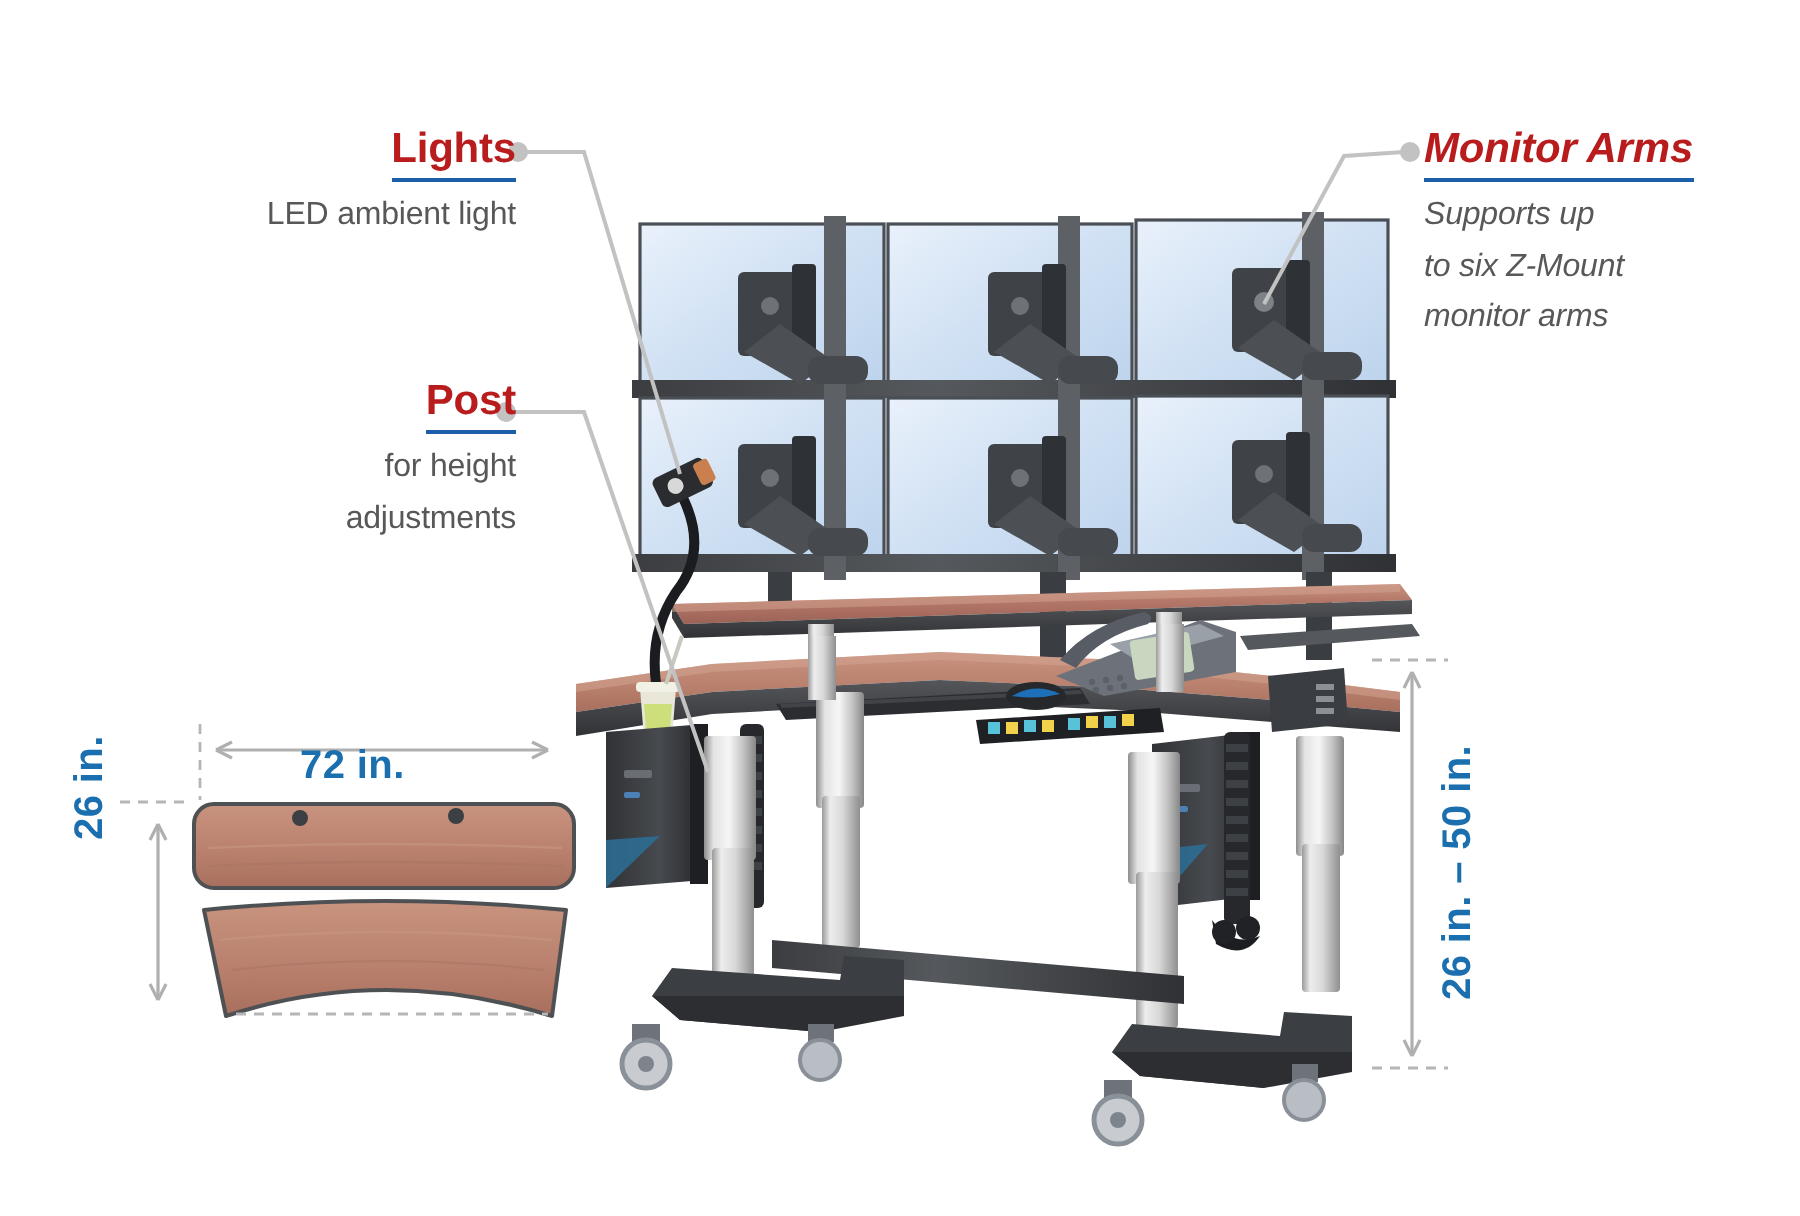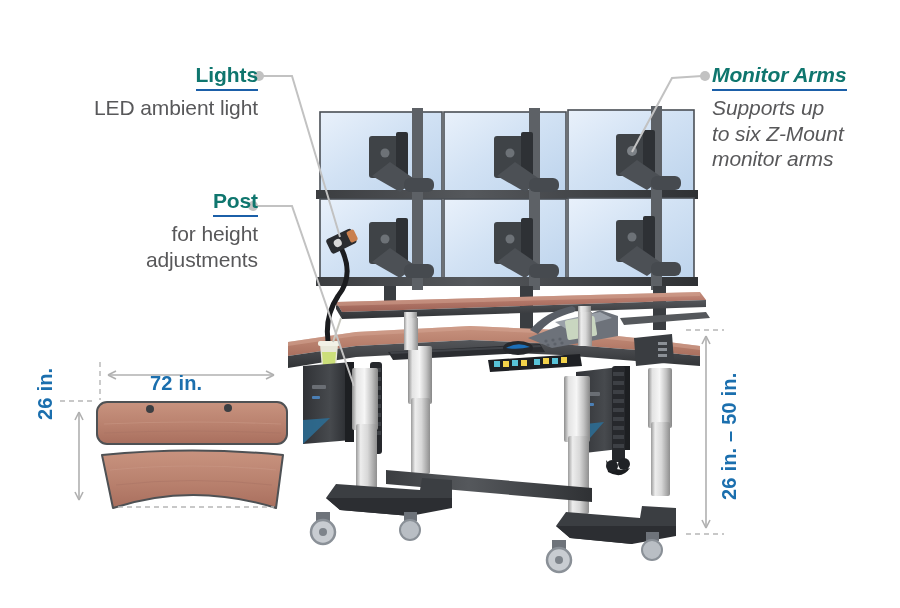--- a/index.html
+++ b/index.html
@@ -22,32 +22,32 @@
   
   .callout {
     position: absolute;
     color: #58585a;
     font-size: 19.5px;
     line-height: 25px;
     letter-spacing: -0.1px;
   }
   .callout .head {
     display: inline-block;
-    color: #0f766e;
+    color: #b91c1c;
     font-size: 21px;
     font-weight: bold;
     line-height: 26px;
     border-bottom: 2px solid #1b5fa8;
     padding-bottom: 1px;
     margin-bottom: 4px;
   }
   .callout .body {
     display: block;
     color: #58585a;
-    font-size: 21px;
+    font-size: 16px;
     line-height: 25.5px;
   }
   .ta-right { text-align: right; }
   .ta-left  { text-align: left; font-style: italic; }
 
   #callout-lights      { left: 30px;  top: 62px;  width: 228px; }
   #callout-post        { left: 60px;  top: 188px; width: 198px; }
   #callout-monitorarms { left: 712px; top: 62px;  width: 180px; }
 
   

